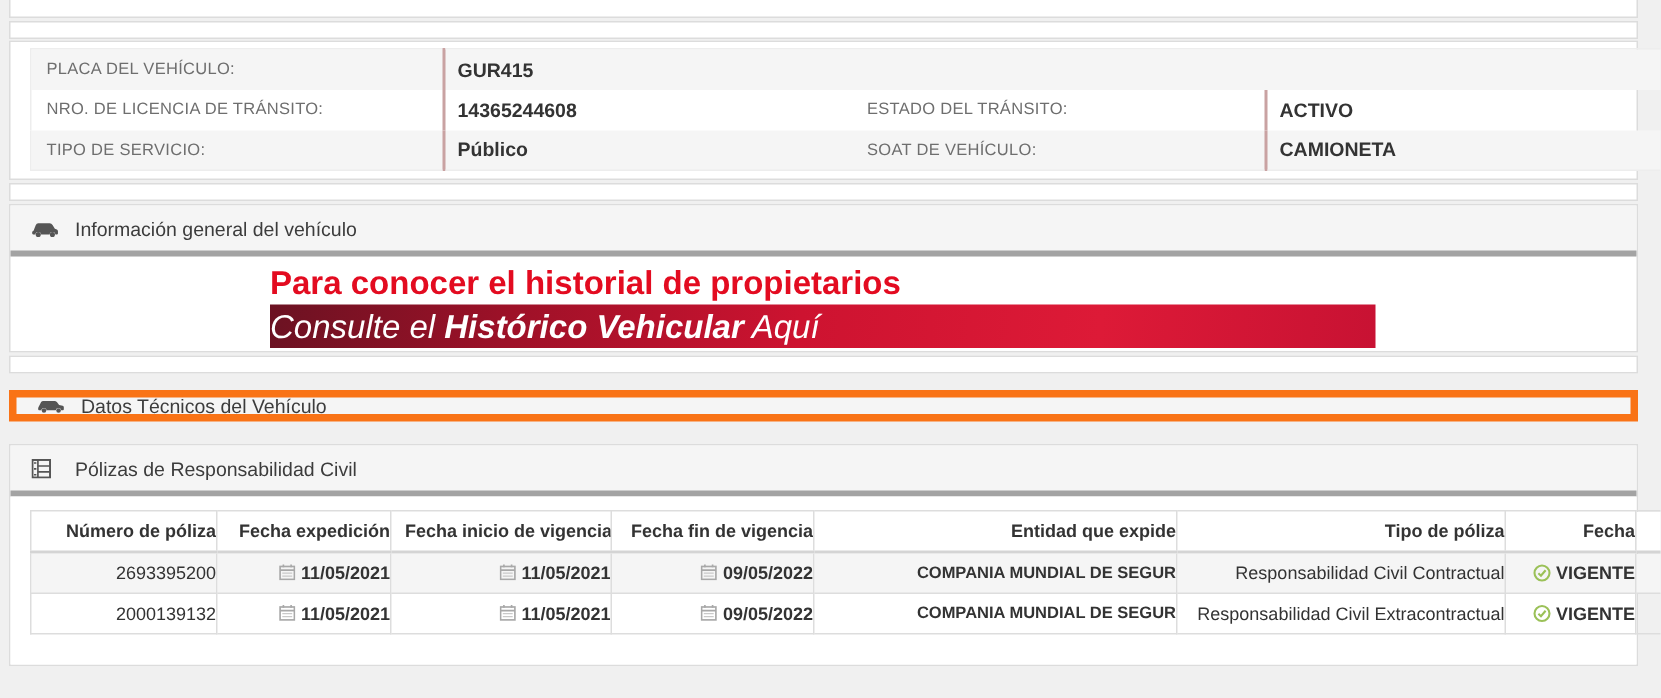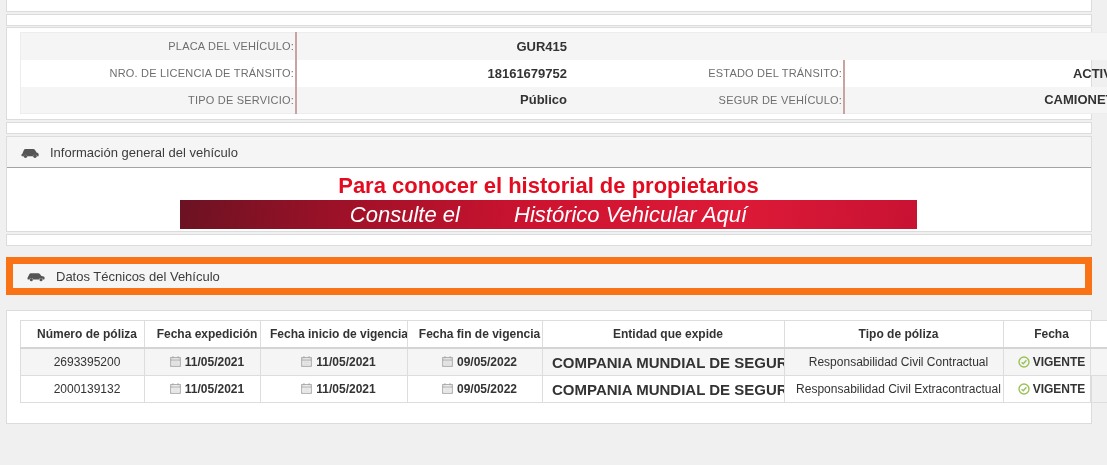--- a/index.html
+++ b/index.html
@@ -10,73 +10,73 @@
   .strip.noTop{border-top:none;}
   
   .summary-wrap{padding:4px 11px 5px 13px;}
   table.summary{border-collapse:collapse;table-layout:fixed;width:1060px;border:1px solid #ededed;}
   table.summary tr{height:27px;}
   table.summary tr.odd td{background:#f5f5f5;}
   td.lbl{font-size:11px;color:#6e6e6e;padding-left:10px;letter-spacing:.2px;}
   td.val{font-size:13px;font-weight:bold;color:#333;padding-left:8px;border-left:2px solid #c9a2a2;}
   td.val.empty{border-left:none;}
   
-  .acc{display:flex;align-items:center;background:#f5f5f5;border-bottom:1px solid #a3a3a3;height:30px;padding-left:14px;cursor:pointer;}
-  .acc.tall{height:38px;border:7px solid #f97316;}
+  .acc{display:flex;align-items:center;background:#f5f5f5;border-bottom:4px solid #a3a3a3;height:30px;padding-left:14px;cursor:pointer;}
+  .acc.tall{height:21px;border:5px solid #f97316;}
   .acc .ic{display:inline-flex;width:20px;margin-right:9px;align-items:center;}
   .acc span.t{font-size:13px;color:#3c3c3c;}
   .standalone{margin-left:6px;width:1086px;box-sizing:border-box;background:#f5f5f5;}
   
   .info-body{height:63px;padding-top:4px;box-sizing:border-box;}
-  .banner{width:737px;margin-left:173px;text-align:center;}
+  .banner{width:737px;margin-left:173px;text-align:left;}
   .banner .headline{font-size:22px;line-height:25px;font-weight:bold;color:#e30b20;margin:1px 0 2px 0;}
   .banner .bar{height:29px;line-height:29px;color:#fff;font-style:italic;font-size:22px;
     background:linear-gradient(97deg,#6b1222 0%,#9e1128 22%,#cd1330 48%,#dd1a37 75%,#c81233 100%);}
-  .banner .bar b{font-weight:normal;margin-left:48px;}
+  .banner .bar b{font-weight:bold;}
   
   .pol-body{padding:9px 0 20px 13px;background:#fff;}
   table.pol{border-collapse:collapse;table-layout:fixed;width:1060px;font-size:12px;color:#333;}
-  table.pol th,table.pol td{border:1px solid #ddd;text-align:center;padding:0 0 0 9px;height:26px;overflow:hidden;white-space:nowrap;}
+  table.pol th,table.pol td{border:1px solid #ddd;text-align:right;padding:0 0 0 9px;height:26px;overflow:hidden;white-space:nowrap;}
   table.pol th{background:#fff;font-weight:bold;border-bottom:2px solid #d4d4d4;}
   table.pol tr.odd td{background:#f5f5f5;}
   td.dcell{font-weight:bold;}
-  td.ent{font-weight:bold;font-size:15px;margin-left:44px;}
+  td.ent{font-weight:bold;font-size:11px;margin-left:44px;}
   .cal{vertical-align:-1px;margin-right:4px;}
   .chk{vertical-align:-2px;margin-right:3px;}
   td.est{font-weight:bold;}
   a.det{color:#6197d2;text-decoration:none;font-size:12px;}
 </style>
 </head>
 <body>
 
 <div class="page">
 
   <div class="panel strip noTop"></div>
   <div class="panel strip" style="margin-top:2px;"></div>
 
-  <div class="panel" style="margin-top:1px;text-align:right;">
+  <div class="panel" style="margin-top:1px;">
     <div class="summary-wrap">
       <table class="summary">
         <tbody>
             <tr class="odd">
           <td class="lbl" style="width:263px;">PLACA DEL VEHÍCULO:</td>
           <td class="val" style="width:262px;">GUR415</td>
           <td class="lbl" style="width:265px;"></td>
           <td class="val empty" style="width:270px;"></td>
         </tr>
         <tr>
           <td class="lbl">NRO. DE LICENCIA DE TRÁNSITO:</td>
-          <td class="val">18161679752</td>
+          <td class="val">14365244608</td>
           <td class="lbl">ESTADO DEL TRÁNSITO:</td>
           <td class="val">ACTIVO</td>
         </tr>
         <tr class="odd">
           <td class="lbl">TIPO DE SERVICIO:</td>
           <td class="val">Público</td>
-          <td class="lbl">SEGUR DE VEHÍCULO:</td>
+          <td class="lbl">SOAT DE VEHÍCULO:</td>
           <td class="val">CAMIONETA</td>
         </tr>
       </tbody>
         </table>
     </div>
   </div>
 
   <div class="panel strip" style="margin-top:2px;"></div>
 
   <div class="panel" style="margin-top:2px;">
@@ -106,20 +106,34 @@
         <path d="M0.8 7 L2.6 3.4 Q3.1 2.4 4.3 2.4 L12.5 2.4 Q13.7 2.4 14.5 3.4 L16 5.4 L18.6 6 Q19.5 6.3 19.5 7.2 L19.5 8.6 Q19.5 9.3 18.8 9.3 L17.6 9.3 A2.1 2.1 0 0 0 13.5 9.3 L6.8 9.3 A2.1 2.1 0 0 0 2.7 9.3 L1.2 9.3 Q0.5 9.3 0.5 8.5 L0.5 7.6 Z"></path>
         <circle cx="4.8" cy="9.5" r="1.7"></circle>
           <circle cx="15.6" cy="9.5" r="1.7"></circle>
       </svg>
     </span>
     <span class="t">Datos Técnicos del Vehículo</span>
   </div>
 
 
   <div class="panel" style="margin-top:15px;">
+    <div class="acc">
+      <span class="ic">
+        <svg width="13" height="13" viewBox="0 0 14 14">
+          <rect x="0.7" y="0.7" width="12.6" height="12.6" fill="none" stroke="#555" stroke-width="1.4"></rect>
+          <line x1="4.6" y1="0.7" x2="4.6" y2="13.3" stroke="#555" stroke-width="1.2"></line>
+          <line x1="4.6" y1="5" x2="13.1" y2="5" stroke="#555" stroke-width="1.2"></line>
+          <line x1="4.6" y1="9.2" x2="13.1" y2="9.2" stroke="#555" stroke-width="1.2"></line>
+          <line x1="1.8" y1="2.9" x2="3.5" y2="2.9" stroke="#555" stroke-width="1.1"></line>
+          <line x1="1.8" y1="7.1" x2="3.5" y2="7.1" stroke="#555" stroke-width="1.1"></line>
+          <line x1="1.8" y1="11.3" x2="3.5" y2="11.3" stroke="#555" stroke-width="1.1"></line>
+        </svg>
+      </span>
+      <span class="t">Pólizas de Responsabilidad Civil</span>
+    </div>
     <div class="pol-body">
       <table class="pol">
         <tbody>
             <tr>
           <th style="width:114px;">Número de póliza</th>
           <th style="width:106px;">Fecha expedición</th>
           <th style="width:137px;">Fecha inicio de vigencia</th>
           <th style="width:125px;">Fecha fin de vigencia</th>
           <th style="width:232px;">Entidad que expide</th>
           <th style="width:209px;">Tipo de póliza</th>

